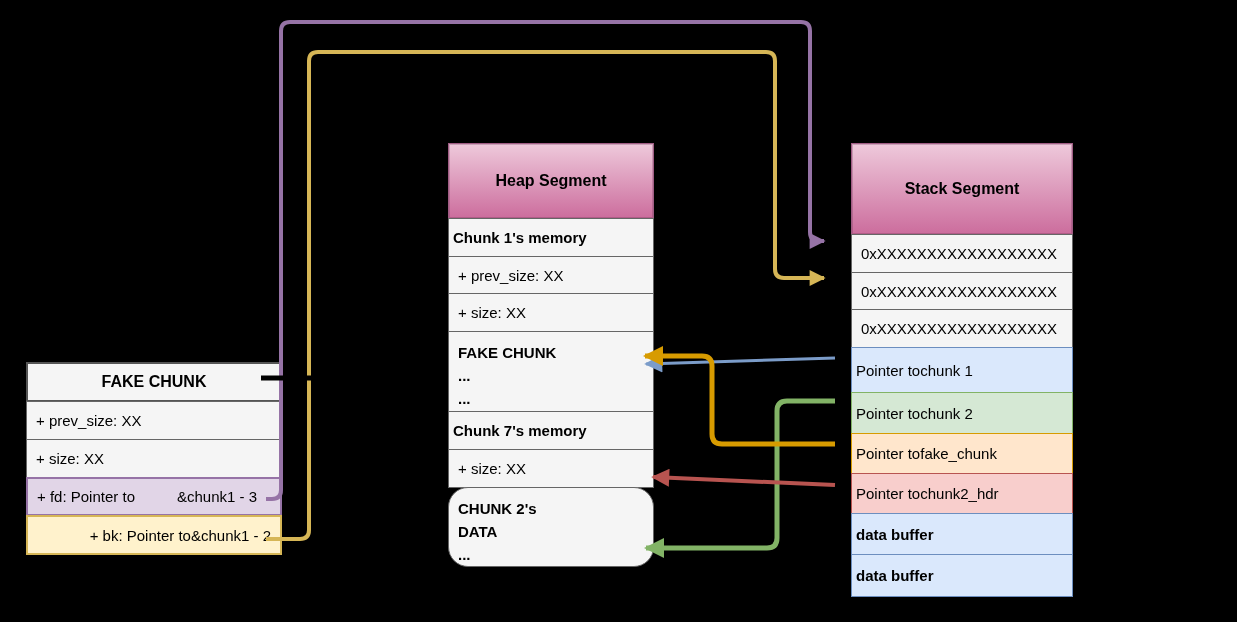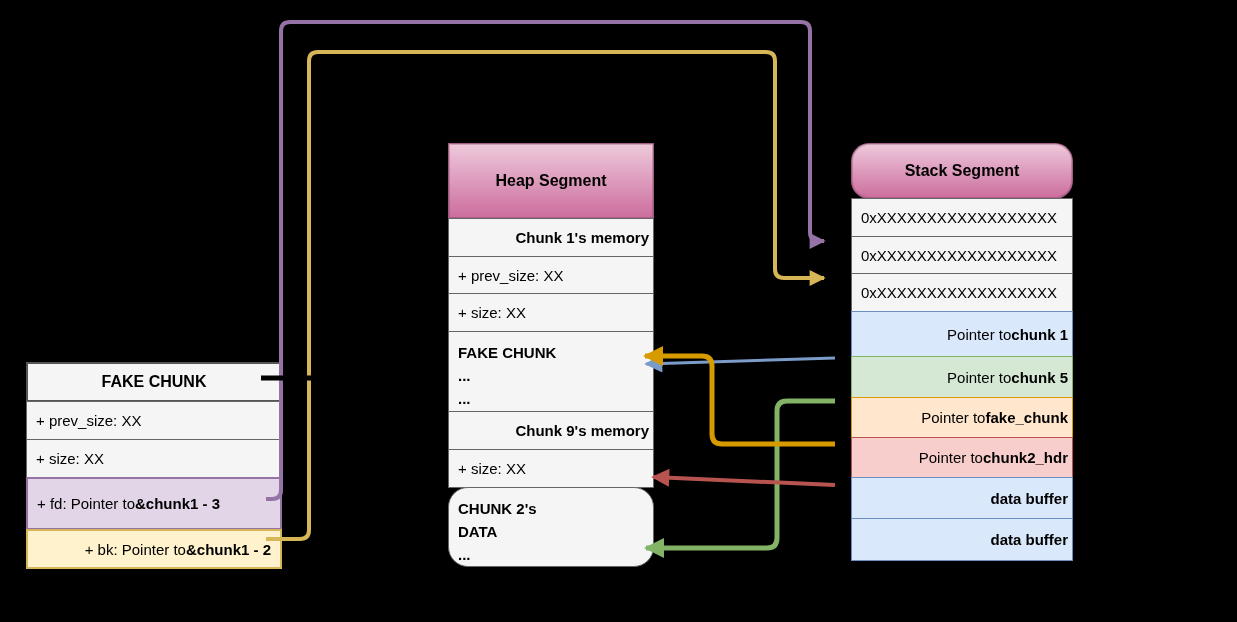--- a/index.html
+++ b/index.html
@@ -2,23 +2,23 @@
 <html style="--purpleLine: #9673a6; --yellowLine: #d6b656; --blueLineC: #7b9cc9; --blueBorder: #6c8ebf; --orangeLine: #d79b00; --greenLine: #82b366; --redLine: #b85450; --purpleFill: #e1d5e7; --yellowFill: #fff2cc; --blueFill: #dae8fc; --greenFill: #d5e8d4; --orangeFill: #ffe6cc; --redFill: #f8cecc; --grayFill: #f5f5f5; --hdrTop: #eec9db; --hdrBottom: #cc6d9d; --hdrBorder: #a05c84;"><head>
 <meta charset="utf-8">
 <style>
   html,body{margin:0;padding:0;background:#000;}
   #stage{position:relative;width:1237px;height:622px;background:#000;overflow:hidden;
          font-family:"Liberation Sans",sans-serif;color:#000;}
   .table{position:absolute;display:flex;flex-direction:column;margin-left:16px;}
   .row{box-sizing:border-box;border:1px solid #666;background:var(--grayFill);
        display:flex;align-items:center;padding:0 9px;font-size:15px;margin-top:-1px;white-space:nowrap;}
   .row.first{margin-top:0;}
-  .row.center{justify-content:flex-end;padding:16px 4px;}
+  .row.center{justify-content:flex-start;padding:16px 4px;}
   .row.bold{font-weight:bold;}
-  .row .b{font-weight:bold;}
+  .row .b{font-weight:normal;}
   .row.purple{background:var(--purpleFill);border:2px solid var(--purpleLine);}
   .row.yellow{background:var(--yellowFill);border:2px solid var(--yellowLine);justify-content:flex-end;}
   .row.blue{background:var(--blueFill);border:1px solid var(--blueBorder);}
   .row.green{background:var(--greenFill);border:1px solid var(--greenLine);}
   .row.orange{background:var(--orangeFill);border:1px solid var(--orangeLine);}
   .row.red{background:var(--redFill);border:1px solid var(--redLine);}
   .row.gheader{font-weight:bold;font-size:16px;justify-content:center;border:2px solid #555;}
   .row.pheader{font-weight:bold;font-size:16px;justify-content:center;
        background:linear-gradient(var(--hdrTop),var(--hdrBottom));border:1px solid var(--hdrBorder);
        box-shadow:inset 0 0 0 1px rgba(90,40,70,.25);}
@@ -46,21 +46,21 @@
 <div id="stage">
 
   <div class="table" style="left:10px;top:362px;width:256px;">
     <div class="row first gheader" style="height:40px;">FAKE CHUNK</div>
     <div class="row" style="height:39px;">
       <span>+ prev_size: XX</span>
     </div>
     <div class="row" style="height:39px;">
       <span>+ size: XX</span>
     </div>
-    <div class="row purple" style="height:53px;">
+    <div class="row purple" style="height:39px;gap:42px;">
       <span>+ fd: Pointer to </span>
         <span class="b">&amp;chunk1 - 3</span>
     </div>
     <div class="row yellow" style="height:40px;">
       <span>+ bk: Pointer to </span>
         <span class="b">&amp;chunk1 - 2</span>
     </div>
   </div>
 
   <div class="table" style="left:432px;top:143px;width:206px;">
@@ -73,50 +73,50 @@
     </div>
     <div class="row" style="height:39px;">
       <span>+ size: XX</span>
     </div>
     <div class="row multi" style="height:81px;">
       <span>FAKE CHUNK</span>
       <span>...</span>
       <span>...</span>
     </div>
     <div class="row center bold" style="height:39px;">
-      <span>Chunk 9's memory</span>
+      <span>Chunk 7's memory</span>
     </div>
     <div class="row" style="height:39px;">
       <span>+ size: XX</span>
     </div>
     <div class="row multi" style="height:80px;border-radius:20px;">
       <span>CHUNK 2's</span>
       <span>DATA</span>
       <span>...</span>
     </div>
   </div>
 
   <div class="table" style="left:835px;top:143px;width:222px;">
-    <div class="row first pheader" style="height:56px;border-radius:18px;">Stack Segment</div>
+    <div class="row first pheader" style="height:92px;">Stack Segment</div>
     <div class="row" style="height:39px;">
       <span>0xXXXXXXXXXXXXXXXXXX</span>
     </div>
     <div class="row" style="height:38px;">
       <span>0xXXXXXXXXXXXXXXXXXX</span>
     </div>
     <div class="row" style="height:39px;">
       <span>0xXXXXXXXXXXXXXXXXXX</span>
     </div>
     <div class="row center blue" style="height:46px;">
       <span>Pointer to </span>
         <span class="b">chunk 1</span>
     </div>
     <div class="row center green" style="height:42px;">
       <span>Pointer to </span>
-        <span class="b">chunk 5</span>
+        <span class="b">chunk 2</span>
     </div>
     <div class="row center orange" style="height:41px;">
       <span>Pointer to </span>
         <span class="b">fake_chunk</span>
     </div>
     <div class="row center red" style="height:41px;">
       <span>Pointer to </span>
         <span class="b">chunk2_hdr</span>
     </div>
     <div class="row center bold blue" style="height:42px;">

